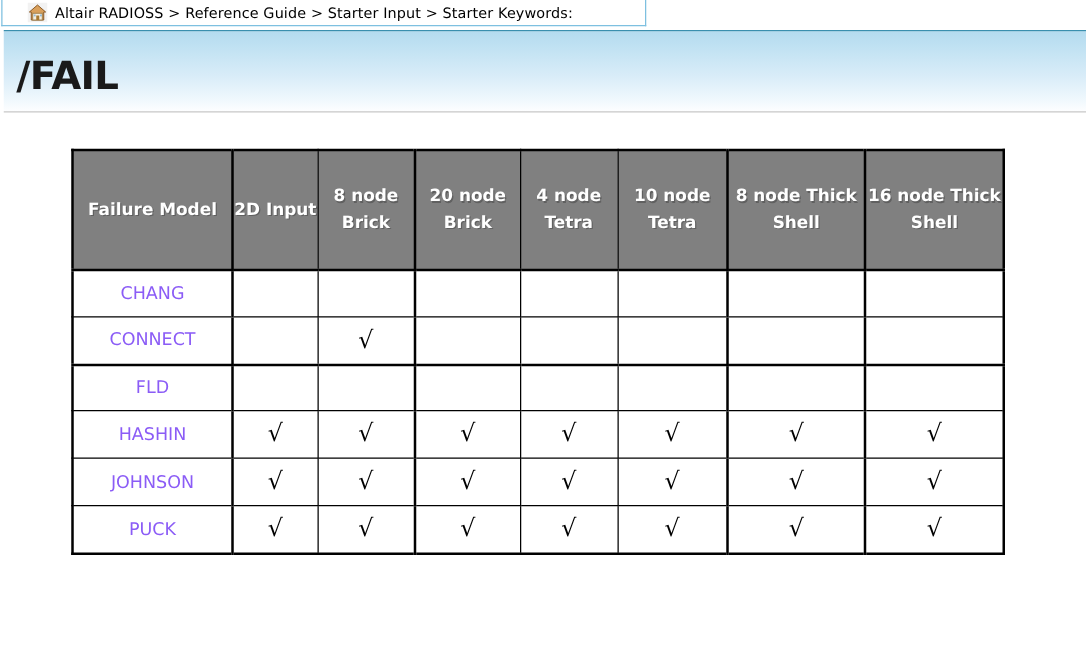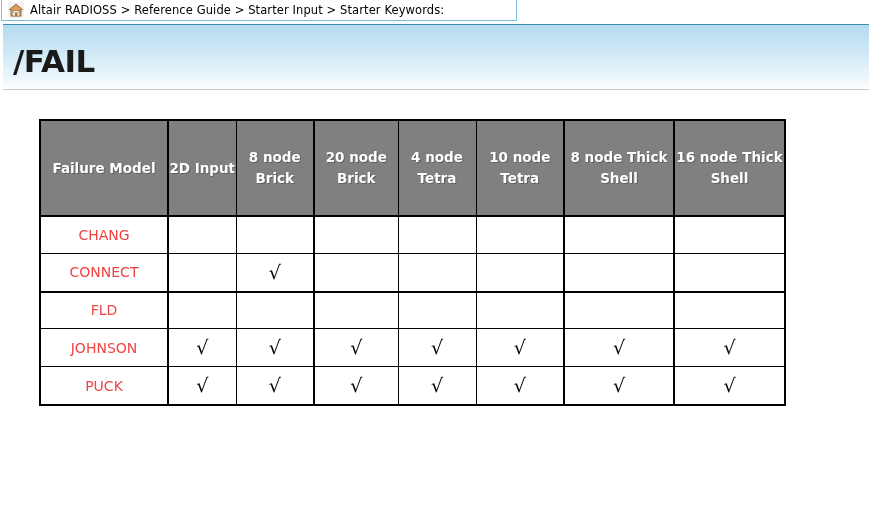--- a/index.html
+++ b/index.html
@@ -20,21 +20,21 @@
     position: absolute;
     left: 1px;
     top: 0px;
     width: 516px;
     height: 21px;
     background: #ffffff;
     border: 1px solid #7ec0e0;
     border-top: none;
     display: flex;
     align-items: center;
-    padding-left: 6px;
+    padding-left: 20px;
   }
   #home-icon {
     width: 16px;
     height: 16px;
     position: relative;
     flex: 0 0 auto;
     margin-right: 6px;
   }
   #home-icon svg { display: block; }
   #breadcrumb-text {
@@ -63,21 +63,21 @@
     font-family: "DejaVu Sans", sans-serif;
     font-size: 31px;
     font-weight: bold;
     color: #1a1a1a;
     letter-spacing: -0.5px;
   }
 
   
   #compat-table-wrap {
     position: absolute;
-    left: 39px;
+    left: 57px;
     top: 119px;
     width: 745px;
   }
   table#compat-table {
     border-collapse: collapse;
     width: 745px;
     table-layout: fixed;
     border: 2px solid #000000;
   }
   table#compat-table th,
@@ -112,21 +112,21 @@
 
   table#compat-table tbody td {
     height: 37px;
     text-align: center;
     vertical-align: middle;
     background: #ffffff;
   }
   td.model-cell {
     font-family: "DejaVu Sans", sans-serif;
     font-size: 14px;
-    color: #ef4444;
+    color: #8b5cf6;
     white-space: nowrap;
   }
   td.model-cell span { cursor: pointer; }
   td.check-cell {
     font-family: "DejaVu Serif", serif;
     font-size: 19px;
     color: #000000;
     line-height: 37px;
   }
   
@@ -211,20 +211,30 @@
           <td class="model-cell"><span>FLD</span></td>
           <td class="check-cell"><span></span></td>
           <td class="check-cell"><span></span></td>
           <td class="check-cell"><span></span></td>
           <td class="check-cell"><span></span></td>
           <td class="check-cell"><span></span></td>
           <td class="check-cell"><span></span></td>
           <td class="check-cell"><span></span></td>
         </tr>
         <tr>
+          <td class="model-cell"><span>HASHIN</span></td>
+          <td class="check-cell"><span>√</span></td>
+          <td class="check-cell"><span>√</span></td>
+          <td class="check-cell"><span>√</span></td>
+          <td class="check-cell"><span>√</span></td>
+          <td class="check-cell"><span>√</span></td>
+          <td class="check-cell"><span>√</span></td>
+          <td class="check-cell"><span>√</span></td>
+        </tr>
+        <tr>
           <td class="model-cell"><span>JOHNSON</span></td>
           <td class="check-cell"><span>√</span></td>
           <td class="check-cell"><span>√</span></td>
           <td class="check-cell"><span>√</span></td>
           <td class="check-cell"><span>√</span></td>
           <td class="check-cell"><span>√</span></td>
           <td class="check-cell"><span>√</span></td>
           <td class="check-cell"><span>√</span></td>
         </tr>
         <tr>

